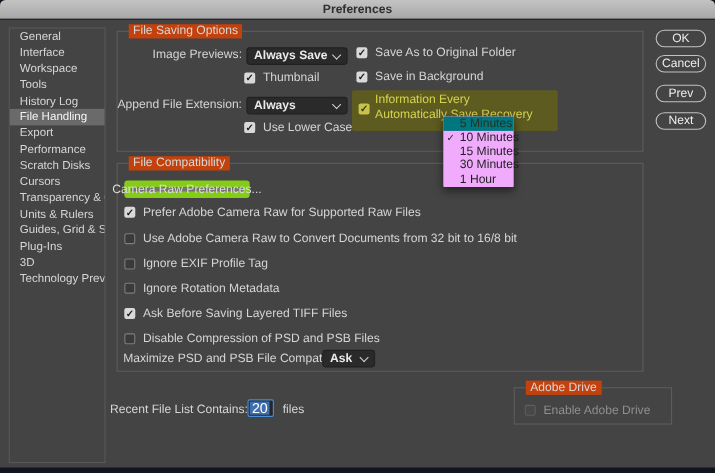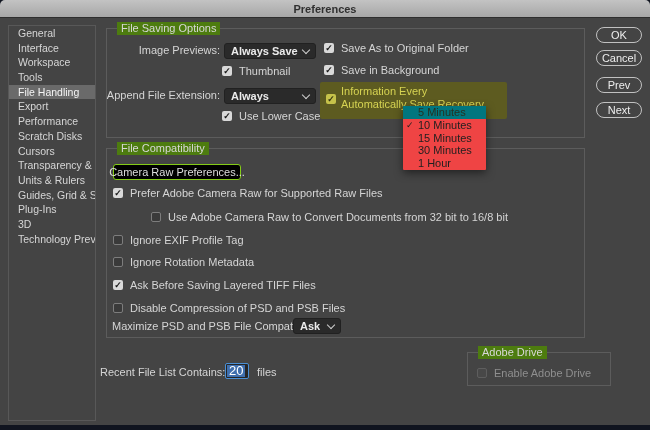--- a/index.html
+++ b/index.html
@@ -14,21 +14,21 @@
   .lbl{font-size:11px;color:#d5d5d5;line-height:13px;white-space:nowrap;}
   .rlbl{text-align:right;}
   
   .sidebar{position:absolute;left:8px;top:7px;width:88px;height:396px;
            border:1px solid #585858;box-sizing:border-box;}
   .side-item{height:14.7px;line-height:14.7px;padding-left:9px;font-size:10.5px;color:#d6d6d6;
              white-space:nowrap;overflow:hidden;}
   .side-item.selected{background:#6a6a6a;color:#f5f5f5;}
   
   .group{position:absolute;border:1px solid #5c5c5c;box-sizing:border-box;}
-  .legend{position:absolute;top:-7px;left:10px;background:#4d7c0f;padding:0 4px;
+  .legend{position:absolute;top:-7px;left:10px;background:#c2410c;padding:0 4px;
           font-size:11px;color:#d8d8d8;line-height:13px;white-space:nowrap;}
   
   .select{position:absolute;background:#2a2a2a;border:1px solid #212121;border-radius:3px;
           box-sizing:border-box;display:flex;align-items:center;padding:0 6px;
           font-size:11px;font-weight:600;color:#ebebeb;}
   .select .val{flex:1;white-space:nowrap;overflow:hidden;}
   .chev{width:5px;height:5px;border-right:1.5px solid #cfcfcf;border-bottom:1.5px solid #cfcfcf;
         transform:rotate(45deg);margin-top:-3px;flex:none;}
   
   .chk-row{position:absolute;display:flex;align-items:center;gap:7px;cursor:default;}
@@ -41,32 +41,32 @@
   .box.olive .tick{font-size:9px;line-height:9px;color:#35350f;font-weight:bold;}
   .box.disabled{background:#484848;border:1px solid #5e5e5e;}
   .chk-label{font-size:11px;color:#d5d5d5;white-space:nowrap;}
   .chk-label.dim{color:#8f8f8f;}
   
   .hl{position:absolute;left:320px;top:82px;width:187px;height:37px;background:#5d5b20;
       border-radius:2px;}
   .hl-text{position:absolute;left:341px;top:85px;font-size:11px;line-height:12.5px;
            color:#d6d352;white-space:nowrap;}
   
-  .menu{position:absolute;left:403px;top:106px;width:83px;background:#ef4444;z-index:20;
+  .menu{position:absolute;left:403px;top:106px;width:64px;background:#f0abfc;z-index:20;
         border-radius:1px;box-shadow:0 3px 8px rgba(0,0,0,0.5);padding:0;}
   .menu-item{position:relative;height:12.8px;line-height:12.8px;padding-left:15px;
              font-size:11px;color:#1f1f1f;white-space:nowrap;}
   .menu-item.sel{background:#00767f;color:#243223;}
   .menu-check{position:absolute;left:3px;top:0;font-size:9px;color:#1f1f1f;}
   
   .pill{position:absolute;left:596px;width:46px;height:16px;border:1px solid #c1c1c1;
         border-radius:8.5px;box-sizing:border-box;display:flex;align-items:center;
         justify-content:center;font-size:11px;color:#ededed;background:transparent;}
-  .raw-btn{position:absolute;left:113px;top:164px;width:128px;height:16px;background:#000000;
-           border:1px solid #84cc16;border-radius:3px;box-sizing:border-box;display:flex;
+  .raw-btn{position:absolute;left:113px;top:164px;width:114px;height:16px;background:#737373;
+           border:6px solid #84cc16;border-radius:3px;box-sizing:border-box;display:flex;
            align-items:center;justify-content:center;font-size:11px;color:#dedede;white-space:nowrap;}
   
   .num-input{position:absolute;left:225px;top:363px;width:24px;height:16px;background:#262626;
              border:1.5px solid #4a8fd4;border-radius:2px;box-sizing:border-box;display:flex;
              align-items:center;}
   .num-sel{background:#3f6fae;color:#ffffff;font-size:13px;line-height:12px;padding:0 2px;margin-left:1px;}
 </style>
 </head>
 <body>
 
@@ -75,20 +75,21 @@
     <span>Preferences</span>
   </div>
 
   <div class="dlgbody">
 
     <div class="sidebar">
       <div class="side-item">General</div>
       <div class="side-item">Interface</div>
       <div class="side-item">Workspace</div>
       <div class="side-item">Tools</div>
+      <div class="side-item">History Log</div>
       <div class="side-item selected">File Handling</div>
       <div class="side-item">Export</div>
       <div class="side-item">Performance</div>
       <div class="side-item">Scratch Disks</div>
       <div class="side-item">Cursors</div>
       <div class="side-item">Transparency &amp; Gamut</div>
       <div class="side-item">Units &amp; Rulers</div>
       <div class="side-item">Guides, Grid &amp; Slices</div>
       <div class="side-item">Plug-Ins</div>
       <div class="side-item">3D</div>
@@ -157,21 +158,21 @@
     <div class="raw-btn" style="top:146px;">
       <span>Camera Raw Preferences...</span>
     </div>
 
     <div class="chk-row" style="left:113px;top:169px;">
       <span class="box on">
           <span class="tick">✓</span>
         </span>
       <span class="chk-label">Prefer Adobe Camera Raw for Supported Raw Files</span>
     </div>
-    <div class="chk-row" style="left:113px;top:193px;margin-left:38px;">
+    <div class="chk-row" style="left:113px;top:193px;">
       <span class="box off"></span>
       <span class="chk-label">Use Adobe Camera Raw to Convert Documents from 32 bit to 16/8 bit</span>
     </div>
     <div class="chk-row" style="left:113px;top:216px;">
       <span class="box off"></span>
       <span class="chk-label">Ignore EXIF Profile Tag</span>
     </div>
     <div class="chk-row" style="left:113px;top:238px;">
       <span class="box off"></span>
       <span class="chk-label">Ignore Rotation Metadata</span>

